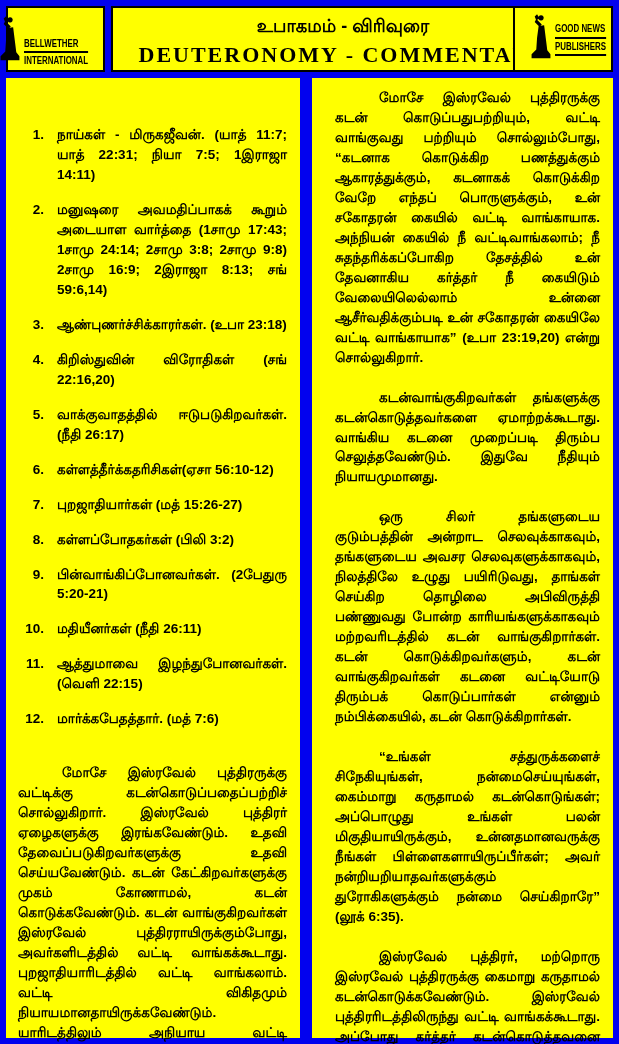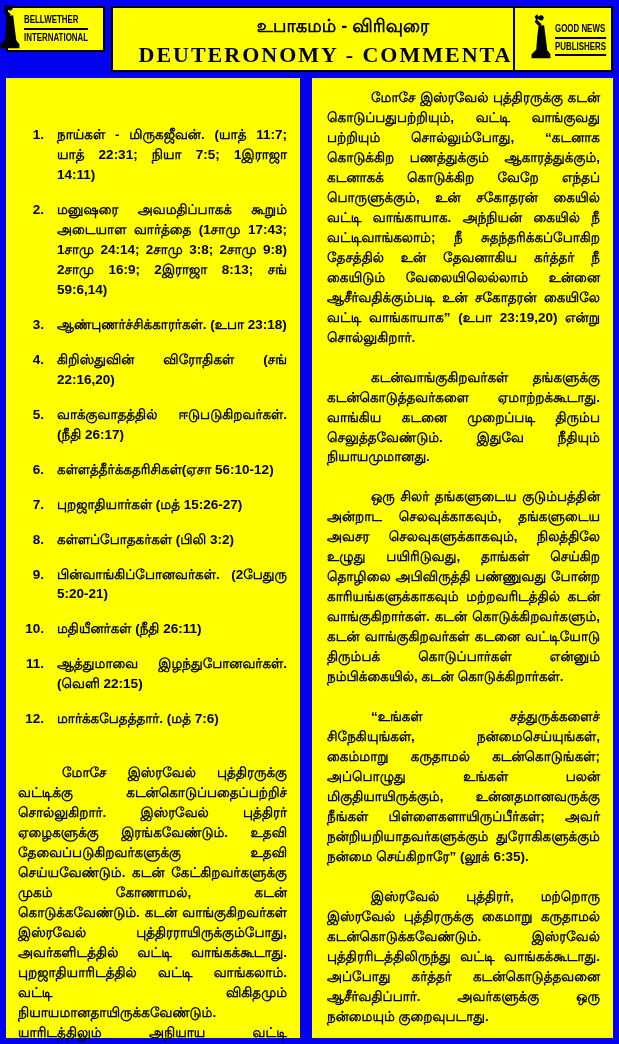--- a/index.html
+++ b/index.html
@@ -21,35 +21,35 @@
   .logo-text .l2 { padding-top:1px; }
   .logo-text.both-underline .l2 { border-bottom:2px solid #000; }
   .title-box { text-align:center; padding-top:8px; }
   .tamil-title { font-size:18px; font-weight:bold; }
   .eng-title { font-family:"Liberation Serif","DejaVu Serif",serif; font-size:22px;
                font-weight:bold; letter-spacing:2px; margin-top:3px; }
 
   
   .col { font-weight:bold; font-size:13.5px; line-height:1.48; }
   #col-left  { left:6px;  top:78px; width:294px; height:960px; padding:47px 13px 0 12px; }
-  #col-right { left:312px; top:78px; width:301px; height:960px; padding:10px 13px 0 15px; }
+  #col-right { left:312px; top:78px; width:301px; height:960px; padding:10px 13px 0 23px; }
 
   .list-item { display:flex; margin-bottom:15px; }
   .list-item .num { flex:none; width:26px; text-align:right; padding-right:7px; }
   .list-item .item-text { flex:1; text-align:justify;margin-left:6px; }
 
   .para { margin:0 0 20px 0; text-align:justify; text-indent:44px; }
   .para:last-child { margin-bottom:0; }
 </style>
 </head>
 <body>
 
 <div class="page">
 
-  <div class="panel hbox logo-box" style="left:6px; top:6px; width:99px; height:46px;">
+  <div class="panel hbox logo-box" style="left:6px; top:6px; width:99px; height:66px;align-items:flex-end;">
     <span class="statue">
       <svg width="22" height="50" viewBox="0 0 28 58">
         <path fill="#000" d="M9 0 L12 5 L8 8 L6 3 Z
                              M14 8 a3.4 3.4 0 1 1 0.1 0 Z
                              M8 6 L15 13 L12 16 L6 10 Z
                              M11 15 L18 14 L20 30 L22 46 L26 51 L26 56 L2 56 L2 51 L8 45 L9 30 Z"></path>
       </svg>
     </span>
     <span class="logo-text">
       <div class="l1">BELLWETHER</div>

